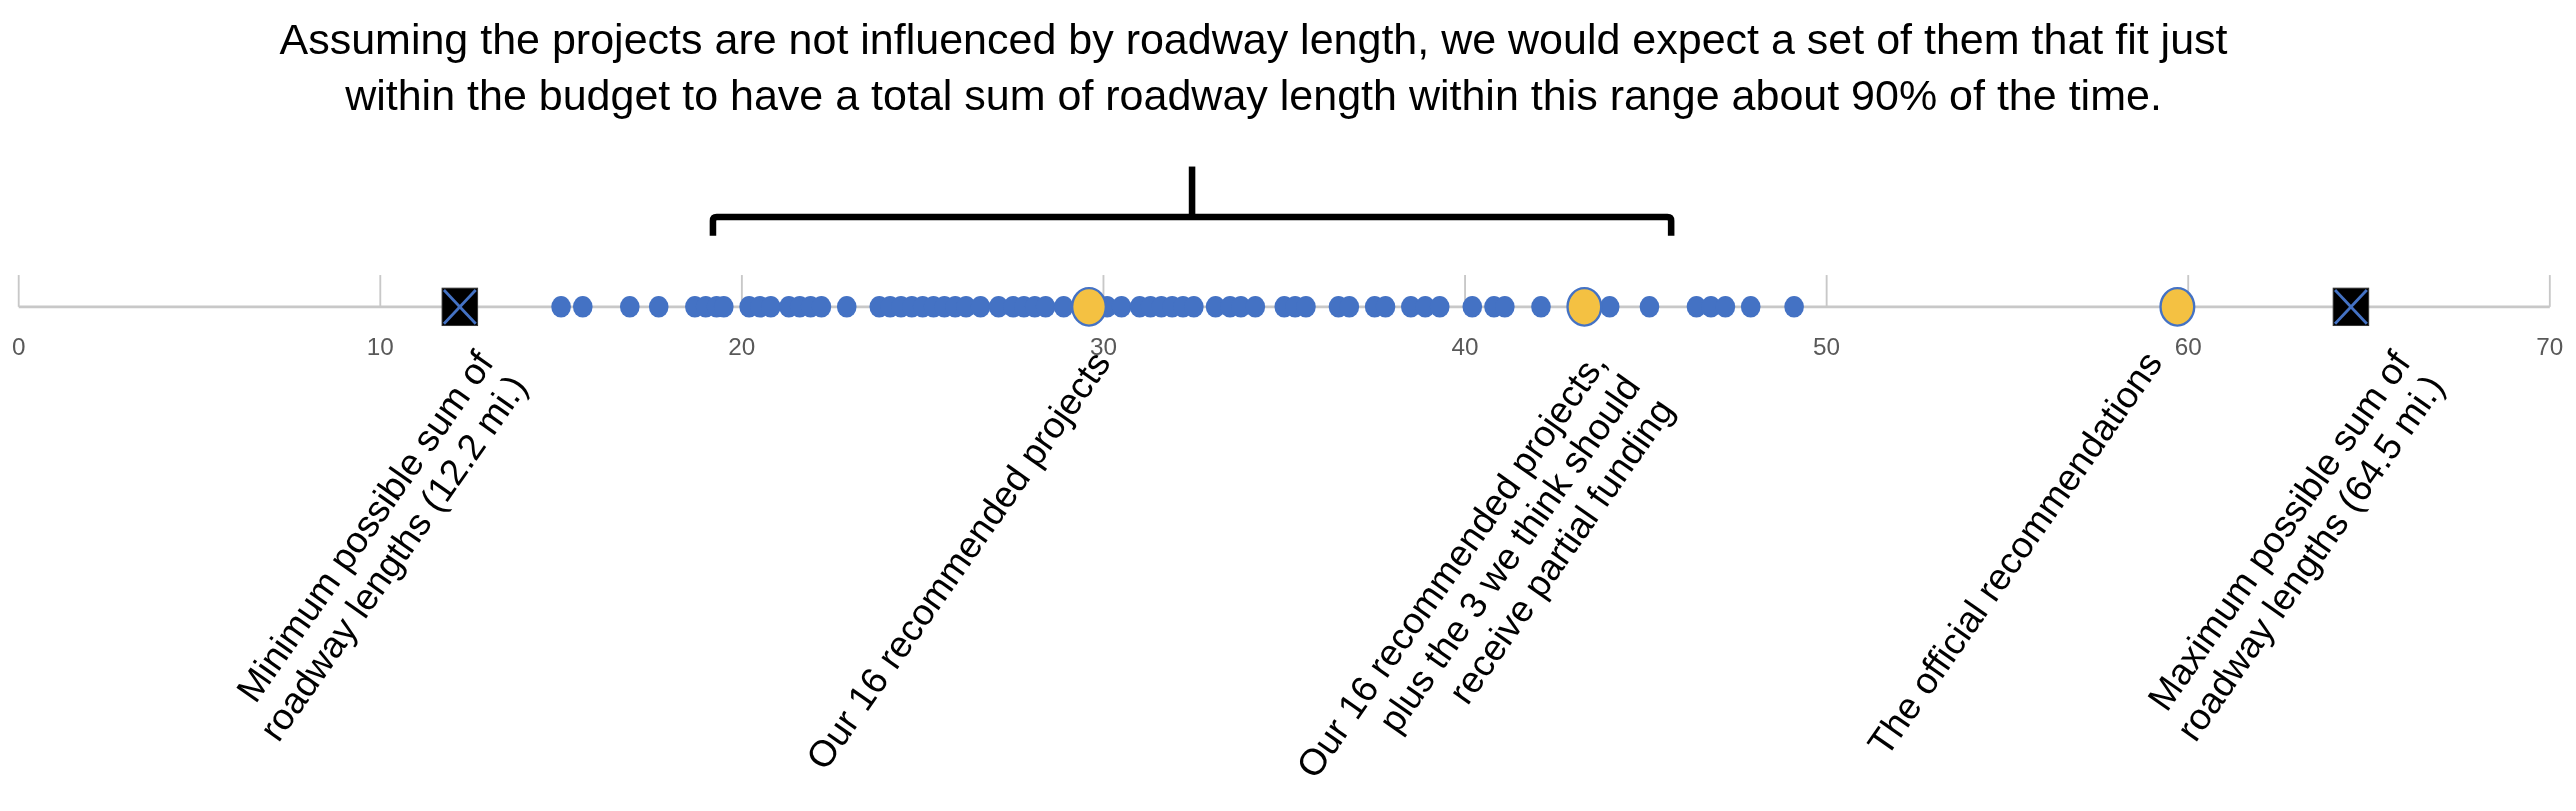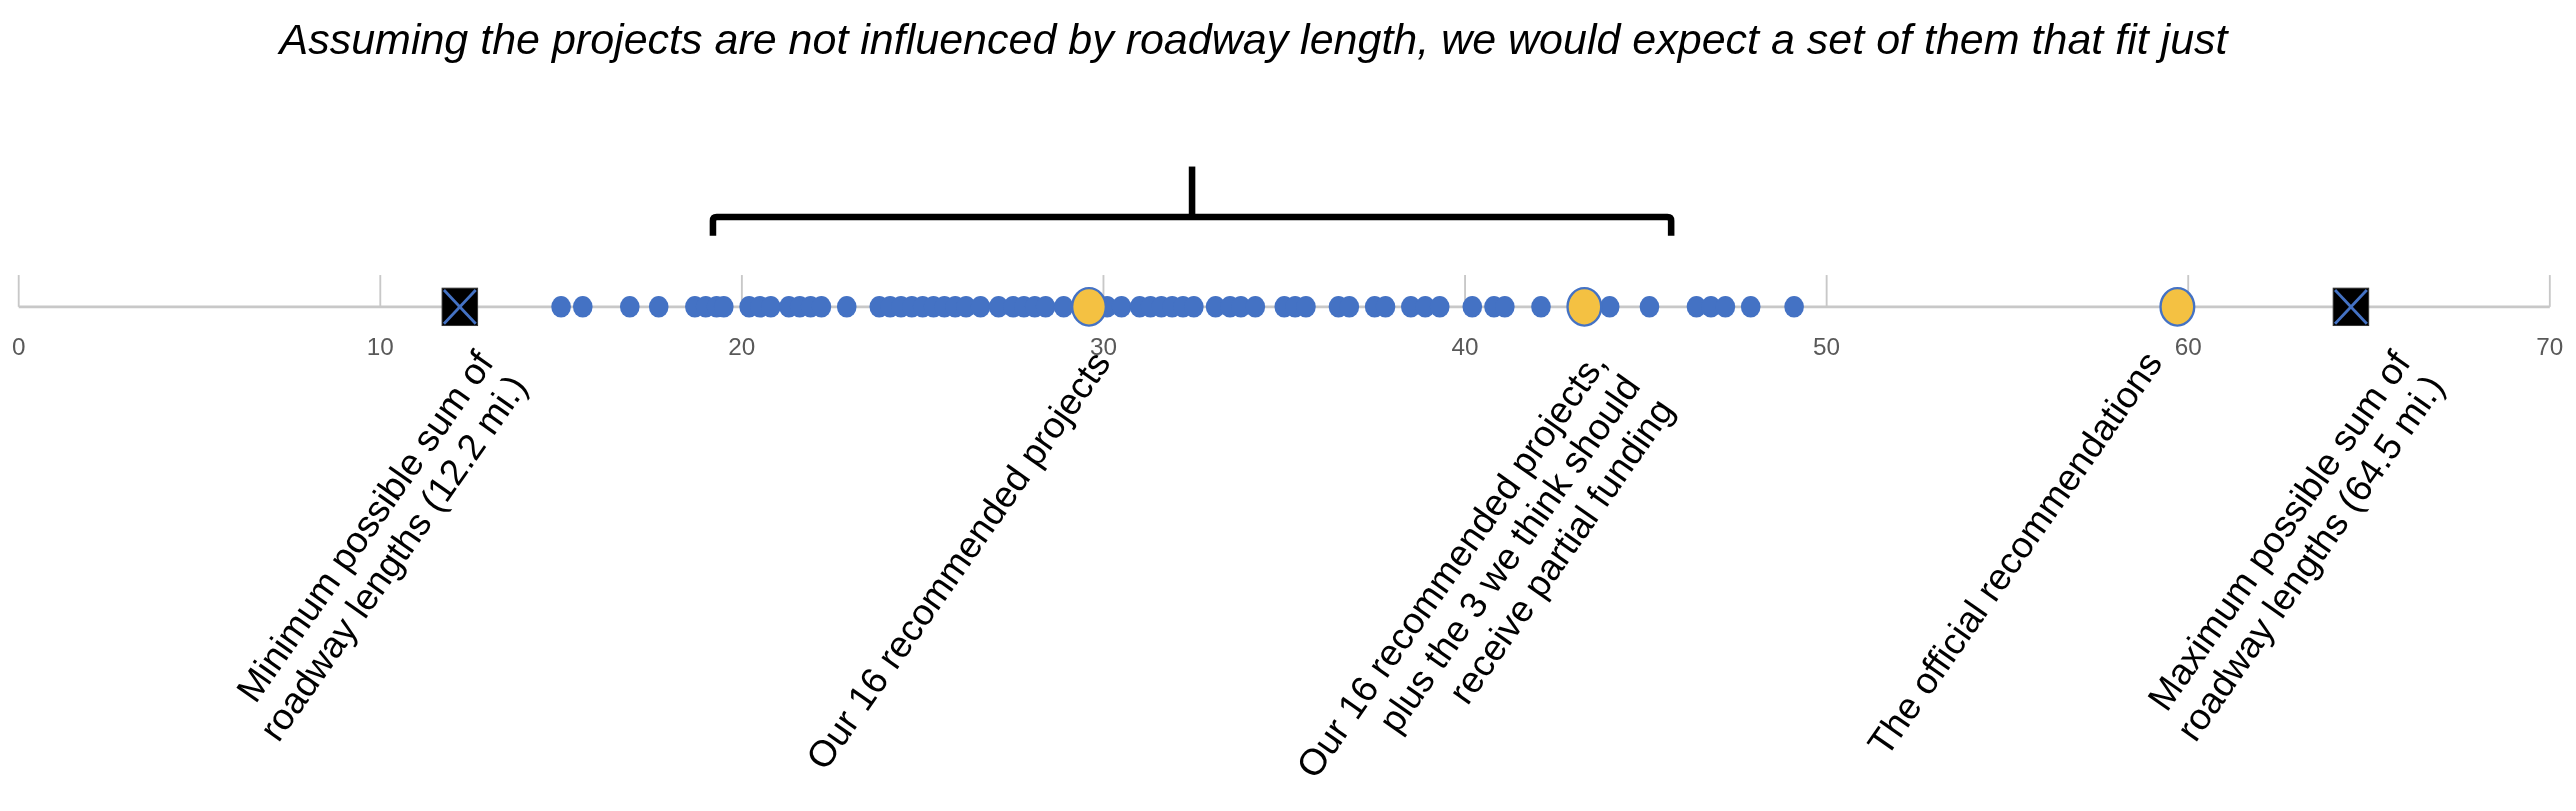--- a/index.html
+++ b/index.html
@@ -1,30 +1,31 @@
 <!DOCTYPE html>
 <html style="font-size:15px"><head>
 <meta charset="utf-8">
 <style>
   html, body { margin: 0; padding: 0; background: #ffffff; }
   body { width: 2576px; height: 812px; position: relative; overflow: hidden;
          font-family: "Liberation Sans", "DejaVu Sans", sans-serif; }
   #annotation { position: absolute; left: 0; top: 11.2px; width: 2507px; text-align: center;
-         font-size: 43px; line-height: 56px; color: #000; font-style: italic; }
+         font-size: 43px; line-height: 56px; color: #000; }
   #annotation div { white-space: nowrap; }
   #chart-svg { position: absolute; left: 0; top: 0; }
   .tick-label { font-family: "Liberation Sans", sans-serif; font-size: 26px; fill: #595959; }
   .cat-label { position: absolute; font-size: 37px; line-height: 41px; color: #000;
          transform-origin: 100% 0%; transform: rotate(-55deg); text-align: right; white-space: nowrap; }
 </style>
 </head>
 <body>
 
 <div id="annotation">
   <div>Assuming the projects are not influenced by roadway length, we would expect a set of them that fit just</div>
+  <div>within the budget to have a total sum of roadway length within this range about 90% of the time.</div>
 </div>
 
 <svg id="chart-svg" width="2576" height="812" viewBox="0 0 2754 868">
   <g id="bracket">
       <path d="M762.2171428571429 252 L762.2171428571429 236 Q762.2171428571429 232 766.2171428571429 232 L1782.6314285714286 232 Q1786.6314285714286 232 1786.6314285714286 236 L1786.6314285714286 252" fill="none" stroke="#000000" stroke-width="7"></path>
       <line x1="1274.4242857142858" y1="178" x2="1274.4242857142858" y2="232" stroke="#000000" stroke-width="7"></line>
     </g>
   <g id="axis">
       <line x1="20" y1="328" x2="2726" y2="328" stroke="#C8C8C8" stroke-width="3"></line>
       <line x1="20" y1="294" x2="20" y2="328" stroke="#C8C8C8" stroke-width="2"></line>

